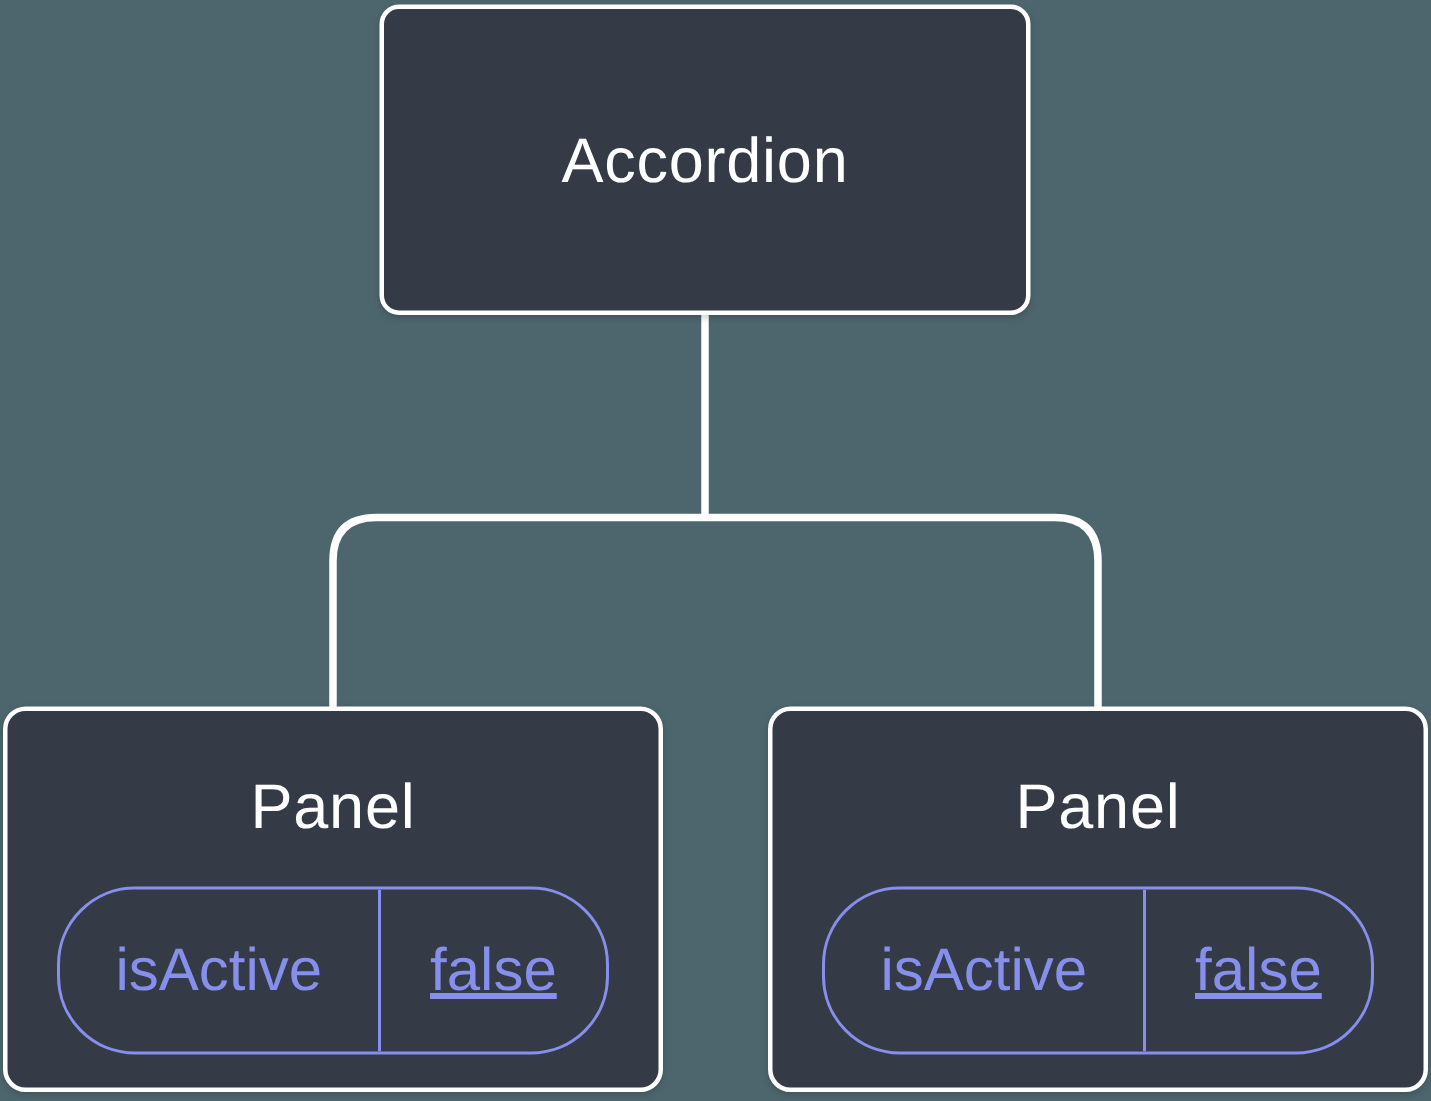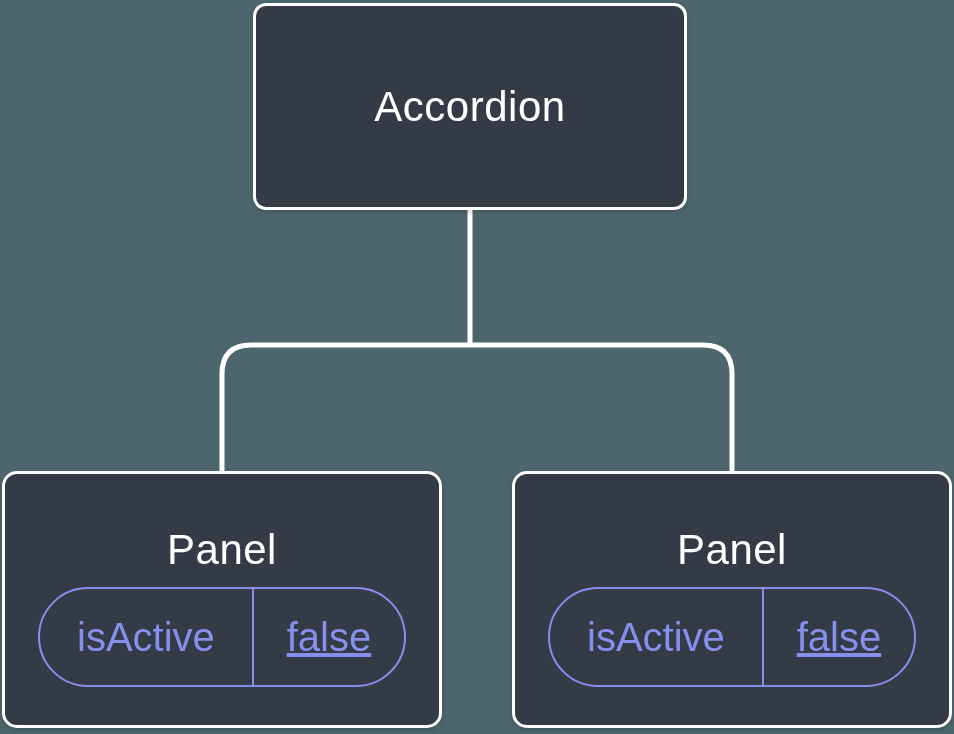--- a/index.html
+++ b/index.html
@@ -49,34 +49,34 @@
     font-weight: 500;
     letter-spacing: 0.5px;
   }
   .node.panel {
     top: 471px;
     width: 440px; height: 257px;
     border-radius: 15px;
     display: flex;
     flex-direction: column;
     align-items: center;
-    padding-top: 52px;
+    padding-top: 40px;
   }
   .node.panel.left  { left: 2px; }
   .node.panel.right { left: 512px; }
   .panel-title {
     font-size: 42px;
     font-weight: 500;
     line-height: 48px;
     letter-spacing: 0.5px;
   }
   .state-pill {
-    margin-top: 13px;
+    margin-top: 29px;
     width: 368px;
-    height: 100px;
+    height: 112px;
     box-sizing: border-box;
     border: 2px solid var(--accent, #8690ec);
     border-radius: 52px;
     display: flex;
     align-items: stretch;
     overflow: hidden;
   }
   .state-cell {
     display: flex;
     align-items: center;

